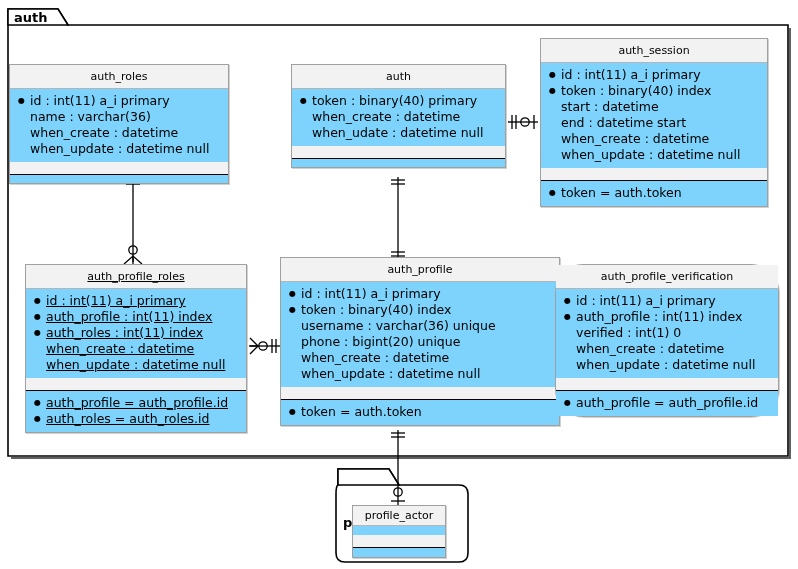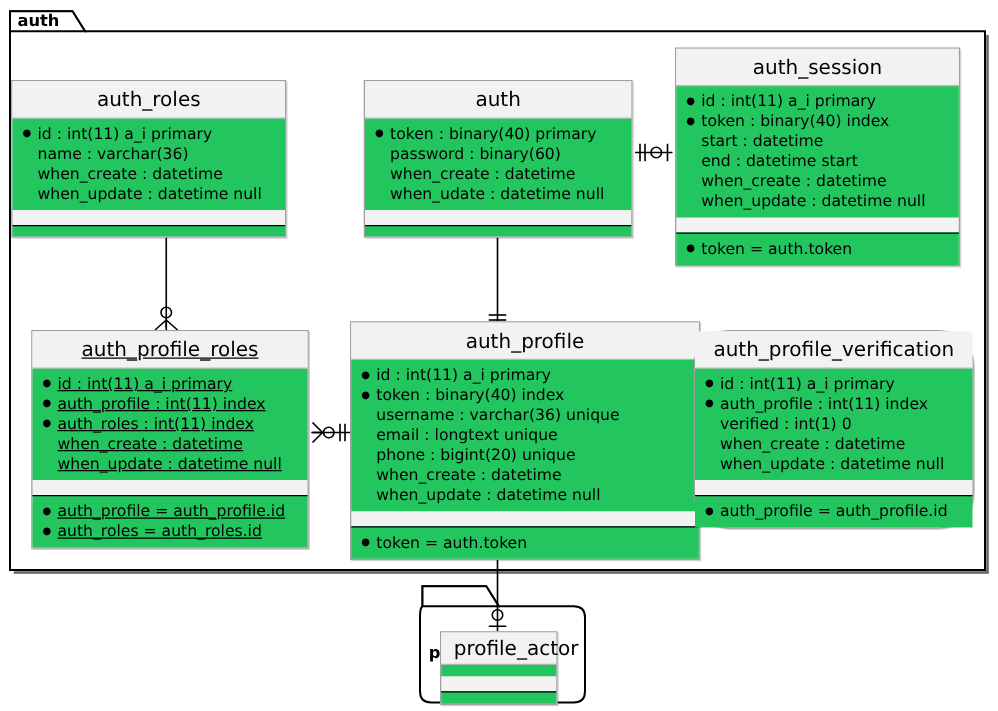--- a/index.html
+++ b/index.html
@@ -40,30 +40,30 @@
   
   .entity {
     position: absolute;
     border: 1px solid #a0a0a0;
     background: #f2f2f2;
     box-sizing: border-box;
     box-shadow: 1px 1px 0 rgba(0,0,0,0.18);
   }
   .entity-title {
     text-align: center;
-    font-size: 16px;
+    font-size: 11px;
     color: #000;
     padding: 5px 8px 5px 8px;
     border-bottom: 1px solid #b5b5b5;
     background: #f2f2f2;
     white-space: nowrap;
   }
   .entity-section {
     padding: 4px 8px 5px 6px;
-    background: #22c55e;
+    background: #7dd3fc;
   }
   .entity-section + .entity-section {
     border-top: 1px solid #000000;
     margin-top: 12px;
   }
   .entity-section.empty {
     height: 8px;
     padding: 0;
   }
   .attr {
@@ -183,21 +183,20 @@
       <div class="attr">when_create : datetime</div>
       <div class="attr">when_update : datetime null</div>
     </div>
     <div class="entity-section empty"></div>
   </div>
 
   <div class="entity" style="left:291px; top:64px; width:215px;">
     <div class="entity-title">auth</div>
     <div class="entity-section">
       <div class="attr bulleted">token : binary(40) primary</div>
-      <div class="attr">password : binary(60)</div>
       <div class="attr">when_create : datetime</div>
       <div class="attr">when_udate : datetime null</div>
     </div>
     <div class="entity-section empty"></div>
   </div>
 
   <div class="entity" style="left:540px; top:38px; width:228px;">
     <div class="entity-title">auth_session</div>
     <div class="entity-section">
       <div class="attr bulleted">id : int(11) a_i primary</div>
@@ -226,21 +225,20 @@
       <div class="attr bulleted">auth_roles = auth_roles.id</div>
     </div>
   </div>
 
   <div class="entity" style="left:280px; top:257px; width:280px;">
     <div class="entity-title">auth_profile</div>
     <div class="entity-section">
       <div class="attr bulleted">id : int(11) a_i primary</div>
       <div class="attr bulleted">token : binary(40) index</div>
       <div class="attr">username : varchar(36) unique</div>
-      <div class="attr">email : longtext unique</div>
       <div class="attr">phone : bigint(20) unique</div>
       <div class="attr">when_create : datetime</div>
       <div class="attr">when_update : datetime null</div>
     </div>
     <div class="entity-section">
       <div class="attr bulleted">token = auth.token</div>
     </div>
   </div>
 
   <div class="entity" style="left:555px; top:264px; width:224px;border-radius:28px;">

